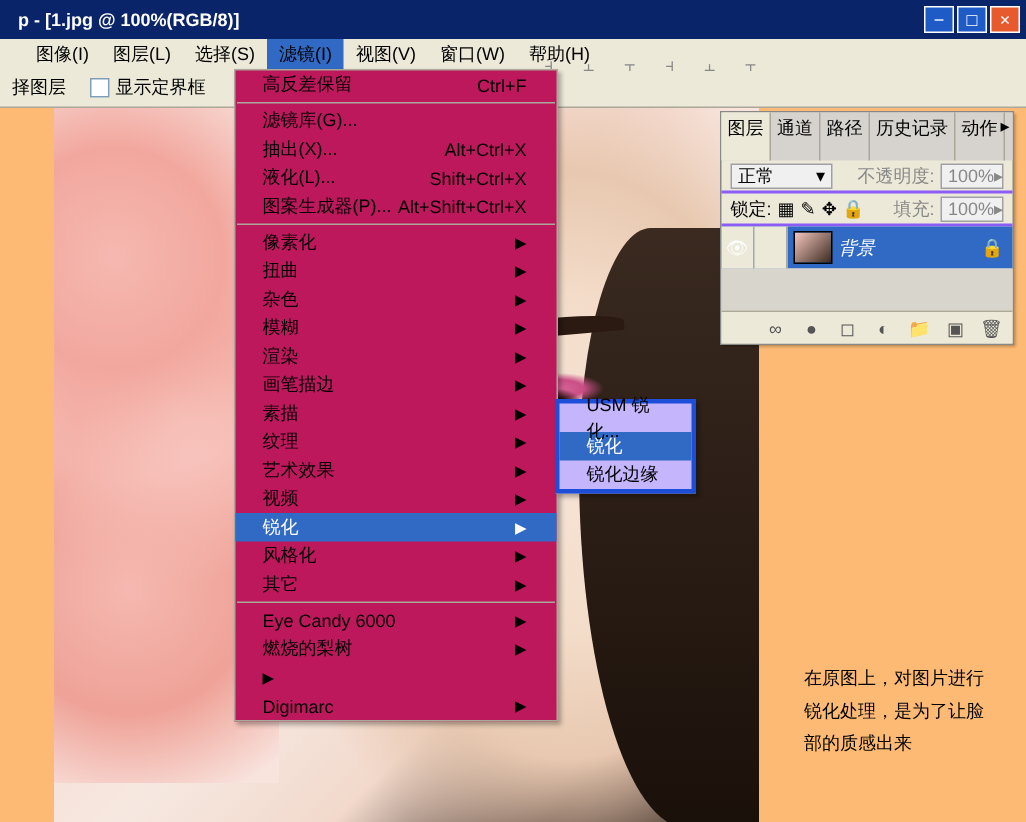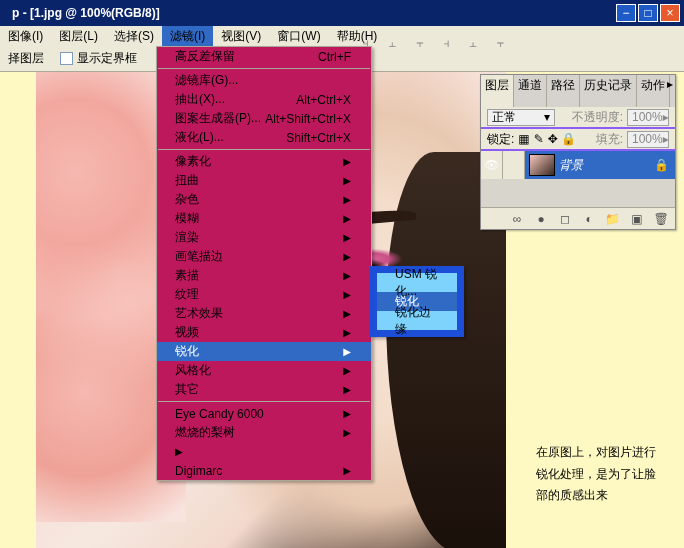--- a/index.html
+++ b/index.html
@@ -2,40 +2,40 @@
 <html><head>
 <meta charset="utf-8">
 <style>
 *{margin:0;padding:0;box-sizing:border-box;font-family:"Microsoft YaHei",SimSun,sans-serif;font-size:12px;-webkit-user-select:none;user-select:none}
 body{width:684px;height:548px;background:#0a246a;overflow:hidden}
 .title-bar{height:26px;display:flex;align-items:center;padding:0 4px;color:#fff}
 .title-text{flex:1;padding-left:8px;font-weight:bold}
 .win-btn{width:20px;height:18px;margin-left:2px;display:inline-flex;align-items:center;justify-content:center;border:1px solid #fff}
 .min-btn,.max-btn{background:#1e5bc6}
 .close-btn{background:#e65a2d}
-.menu-bar{height:20px;background:#ece9d8;display:flex;align-items:center;padding:0 0}
+.menu-bar{height:20px;background:#ece9d8;display:flex;align-items:center;padding:0 16px}
 .menu-item{padding:2px 8px;color:#000}
 .menu-item.active{background:#316ac5;color:#000000}
 .toolbar{height:26px;background:#ece9d8;display:flex;align-items:center;padding:0 8px;gap:16px;border-bottom:1px solid #aca899;font-size:12px}
 .checkbox{width:13px;height:13px;border:1px solid #7f9db9;background:#fff;display:inline-block;margin-right:4px;vertical-align:middle}
-.workspace{position:relative;height:476px;background:#fef9c3}
+.workspace{position:relative;height:476px;background:#fdba74}
 .canvas-area{position:absolute;left:36px;top:0;width:470px;height:476px;background:#fff;overflow:hidden}
 .photo{width:100%;height:100%;background:linear-gradient(135deg,#f8d7d1 0%,#f5c6bd 15%,#fce8e2 30%,#f8ddd6 40%,#f6e8e0 55%,#f2d9cc 70%,#4a3830 85%,#2a1f18 100%)}
 .flowers{position:absolute;left:0;top:0;width:150px;height:450px;background:radial-gradient(circle at 40px 100px,#f5b8b0 0%,#f2a79e 20%,transparent 40%),radial-gradient(circle at 80px 200px,#f9d1ca 0%,#f5b8b0 25%,transparent 45%),radial-gradient(circle at 50px 320px,#f5b8b0 0%,#efa297 25%,transparent 45%),#f8e3dd}
 .face{position:absolute;left:150px;top:0;right:0;height:100%;background:radial-gradient(ellipse 200px 280px at 60% 50%,#f7e4d7 0%,#f3dcc9 40%,#e8c8b0 70%,transparent 100%)}
 .hair{position:absolute;right:0;top:80px;width:120px;height:400px;background:linear-gradient(180deg,#3a2a20 0%,#1a100a 100%);border-radius:40% 0 0 60%}
 .eye{position:absolute;left:290px;top:175px;width:90px;height:40px;background:radial-gradient(ellipse 30px 20px at 50% 60%,#1a1010 0%,#2a1515 30%,transparent 60%),radial-gradient(ellipse 45px 15px at 50% 30%,#d8689a 0%,#c94f86 40%,transparent 70%);border-radius:50%}
 .brow{position:absolute;left:285px;top:140px;width:95px;height:12px;background:#2a1a12;border-radius:50% 50% 0 0;transform:rotate(-5deg)}
 .caption{position:absolute;right:28px;top:370px;width:120px;color:#000;line-height:1.8}
 .dropdown{position:absolute;left:156px;top:46px;width:216px;background:#be185d;border:1px solid #aca899;box-shadow:2px 2px 3px rgba(0,0,0,.3);z-index:10}
 .dd-item{display:flex;justify-content:space-between;align-items:center;padding:3px 20px 3px 18px;height:19px}
 .dd-item.hl{background:#316ac5;color:#fff}
 .dd-sep{height:1px;background:#aca899;margin:2px 1px}
 .arrow{font-size:10px}
-.sub-dropdown{position:absolute;left:370px;top:266px;width:94px;background:#7dd3fc;border:7px solid #1d4ed8;box-shadow:2px 2px 3px rgba(0,0,0,.3);z-index:11}
+.sub-dropdown{position:absolute;left:370px;top:266px;width:94px;background:#c4b5fd;border:3px solid #1d4ed8;box-shadow:2px 2px 3px rgba(0,0,0,.3);z-index:11}
 .panel{position:absolute;right:8px;top:74px;width:196px;background:#ece9d8;border:1px solid #888;box-shadow:1px 1px 2px rgba(0,0,0,.3);z-index:5}
 .panel-tabs{height:32px;display:flex;background:#d6d3ce;font-size:11px;position:relative}
 .panel-tab{padding:2px 4px;border-right:1px solid #aca899}
 .panel-tab.active{background:#ece9d8}
 .panel-tabs-arrow{position:absolute;right:2px;top:2px}
 .panel-row{display:flex;align-items:center;padding:3px 6px;gap:4px;height:22px;border-bottom:2px solid #8b5cf6;font-size:11px}
 .dd{border:1px solid #a0a0a0;background:#f0f0f0;padding:1px 4px;height:17px;display:inline-flex;align-items:center;justify-content:space-between}
 .layer-row{display:flex;align-items:center;background:#316ac5;color:#fff;height:28px}
 .eye-col{width:22px;height:28px;background:#ece9d8;border-right:1px solid #aca899;display:flex;align-items:center;justify-content:center}
 .thumb{width:26px;height:22px;margin:0 4px;background:linear-gradient(135deg,#f5c6bd,#3a2a20);border:1px solid #000}
@@ -98,26 +98,26 @@
     <div class="dd-sep"></div>
     <div class="dd-item">
       <span>滤镜库(G)...</span>
       <span></span>
     </div>
     <div class="dd-item">
       <span>抽出(X)...</span>
       <span>Alt+Ctrl+X</span>
     </div>
     <div class="dd-item">
+      <span>液化(L)...</span>
+      <span>Shift+Ctrl+X</span>
+    </div>
+    <div class="dd-item">
       <span>图案生成器(P)...</span>
       <span>Alt+Shift+Ctrl+X</span>
-    </div>
-    <div class="dd-item">
-      <span>液化(L)...</span>
-      <span>Shift+Ctrl+X</span>
     </div>
     <div class="dd-sep"></div>
     <div class="dd-item">
       <span>像素化</span>
       <span class="arrow">▶</span>
     </div>
     <div class="dd-item">
       <span>扭曲</span>
       <span class="arrow">▶</span>
     </div>

